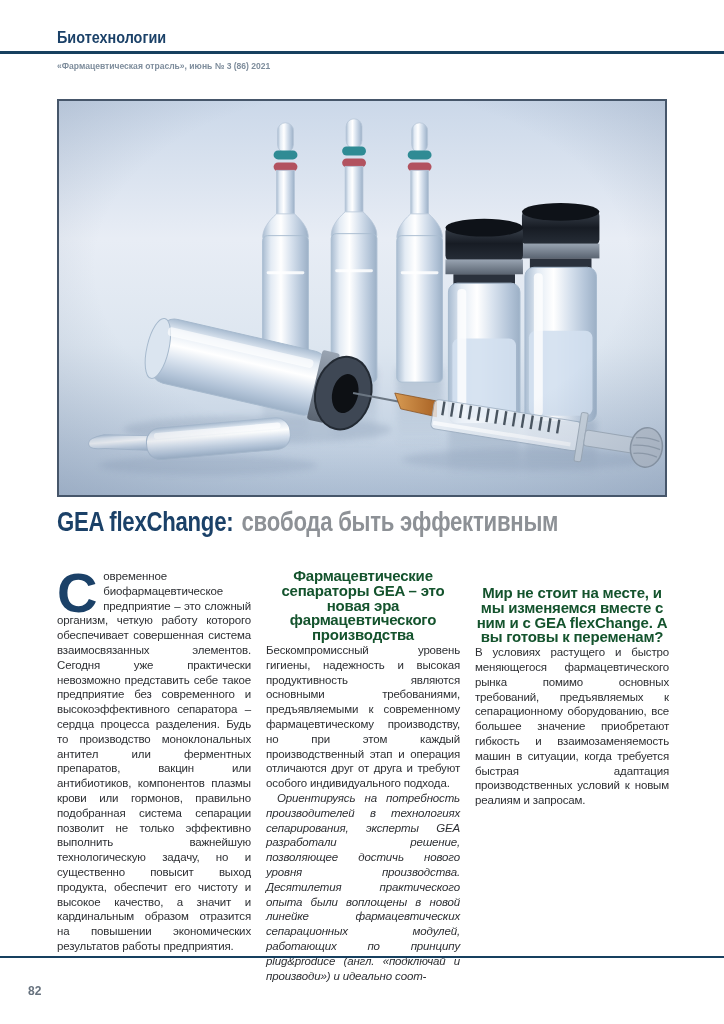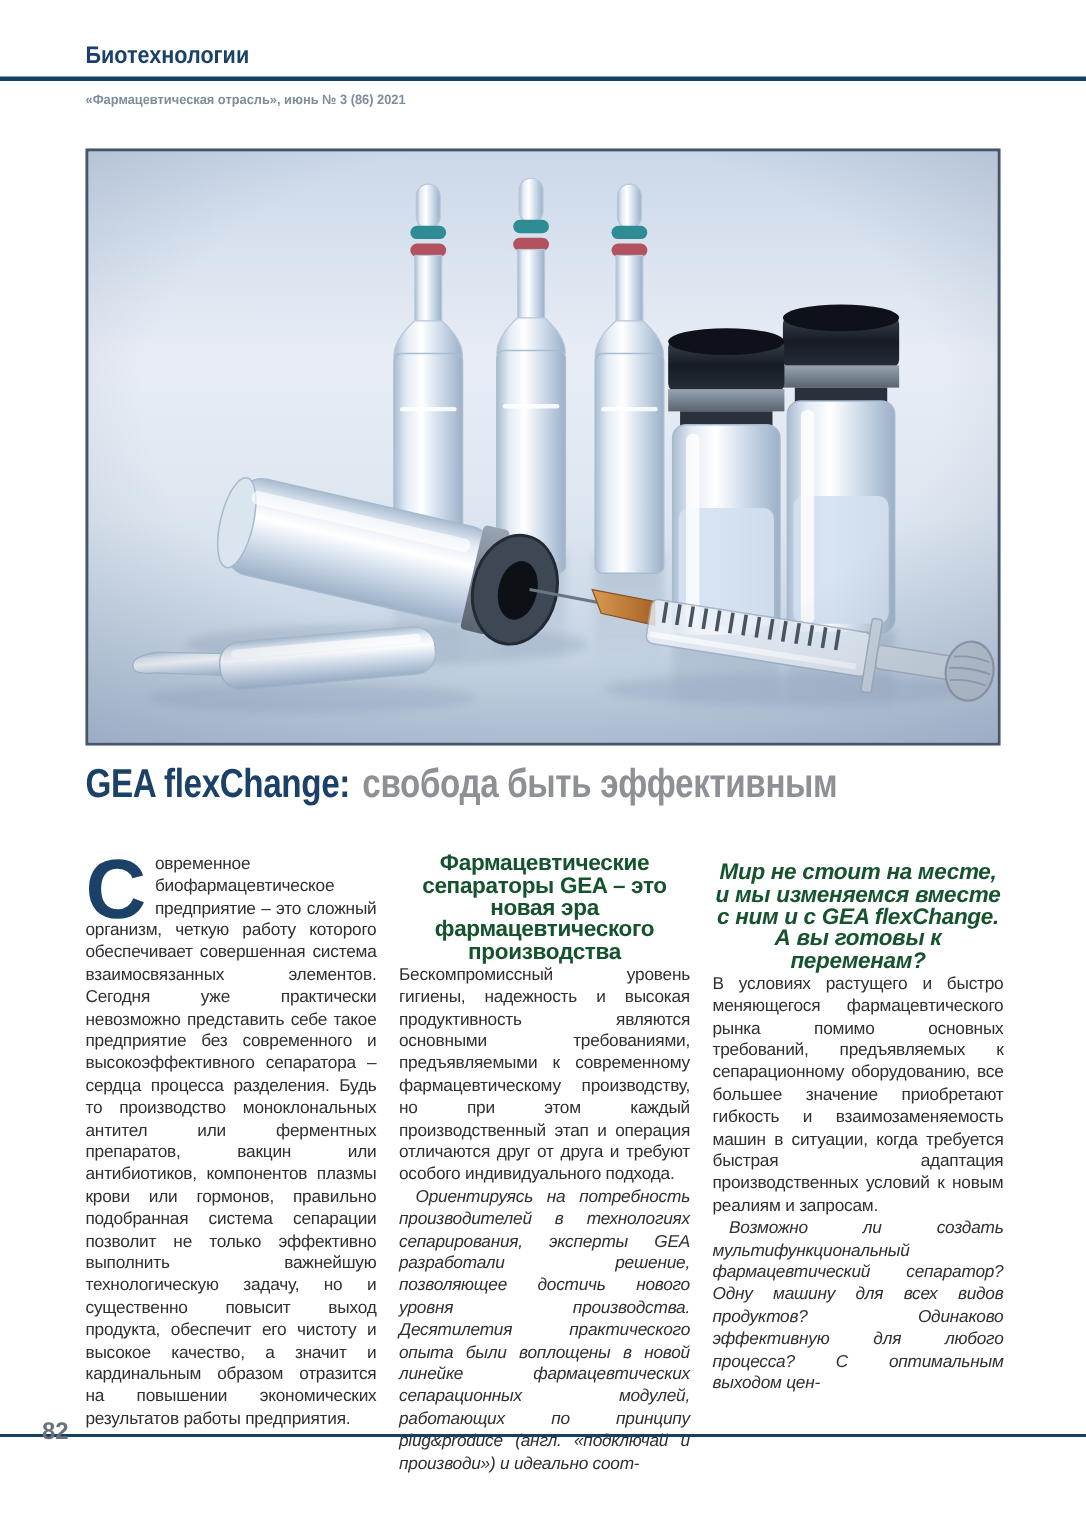--- a/index.html
+++ b/index.html
@@ -38,29 +38,29 @@
   
   .columns{position:absolute;left:57px;top:569px;width:612px;display:flex;gap:15px;}
   .col{width:194px;font-size:11.5px;line-height:14.8px;color:#2d2f33;
        text-align:justify;letter-spacing:-.15px;}
   .col p{margin:0;}
   p.indent{text-indent:11px;font-style:italic;}
   .col-heading{
     color:#14532d;font-weight:bold;font-size:15px;line-height:14.8px;margin:0;
     text-align:center;letter-spacing:-.2px;
   }
-  .col-heading.spaced{margin-top:6px;font-style:italic;}
+  .col-heading.spaced{margin-top:17px;}
   .dropcap{
     float:left;font-size:56px;line-height:41px;font-weight:bold;color:#1b4168;
     margin:3px 6px 0 0;
   }
 
   
   .foot-rule{position:absolute;left:0;top:956px;width:724px;height:2px;background:#17405f;}
-  .page-num{position:absolute;left:28px;top:946px;font-size:16px;font-weight:bold;color:#67727e;}
+  .page-num{position:absolute;left:28px;top:984px;font-size:12px;font-weight:bold;color:#67727e;}
 </style>
 </head>
 <body>
 
 <div class="page">
 
   <div class="section-label">Биотехнологии</div>
   <div class="top-rule"></div>
   <div class="issue-line">«Фармацевтическая отрасль», июнь № 3 (86) 2021</div>
 
@@ -240,21 +240,20 @@
 
     <div class="col">
       <p class="col-heading">Фармацевтические сепараторы GEA – это новая эра фармацевтического производства</p>
       <p>Бескомпромиссный уровень гигиены, надежность и высокая продуктивность являются основными требованиями, предъявляемыми к современному фармацевтическому производству, но при этом каждый производственный этап и операция отличаются друг от друга и требуют особого индивидуального подхода.</p>
       <p class="indent">Ориентируясь на потребность производителей в технологиях сепарирования, эксперты GEA разработали решение, позволяющее достичь нового уровня производства. Десятилетия практического опыта были воплощены в новой линейке фармацевтических сепарационных модулей, работающих по принципу plug&amp;produce (англ. «подключай и производи») и идеально соот-</p>
     </div>
 
     <div class="col">
       <p class="col-heading spaced">Мир не стоит на месте, и мы изменяемся вместе с ним и с GEA flexChange. А вы готовы к переменам?</p>
       <p>В условиях растущего и быстро меняющегося фармацевтического рынка помимо основных требований, предъявляемых к сепарационному оборудованию, все большее значение приобретают гибкость и взаимозаменяемость машин в ситуации, когда требуется быстрая адаптация производственных условий к новым реалиям и запросам.</p>
-      <p class="indent">Возможно ли создать мультифункциональный фармацевтический сепаратор? Одну машину для всех видов продуктов? Одинаково эффективную для любого процесса? С оптимальным выходом цен-</p>
     </div>
 
   </div>
 
   <div class="foot-rule"></div>
   <div class="page-num">82</div>
 
 </div>
 
 </body></html>

